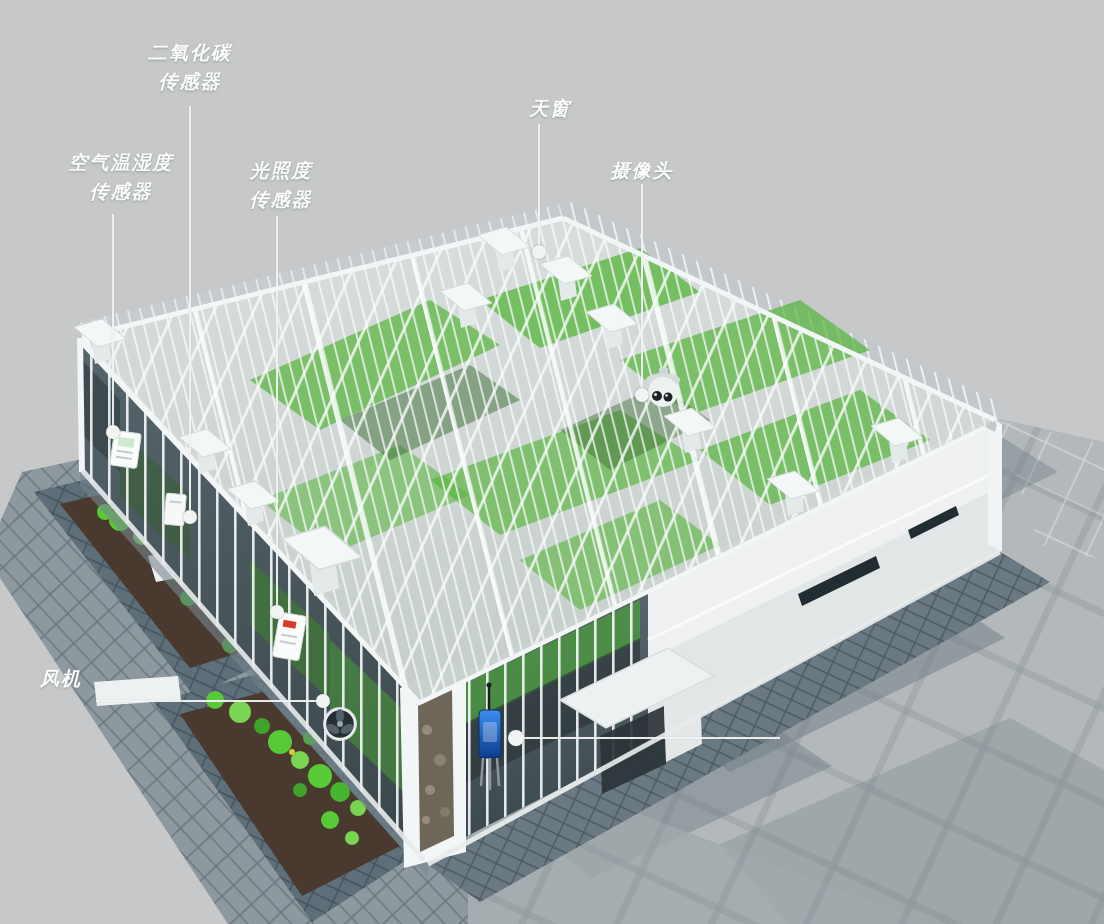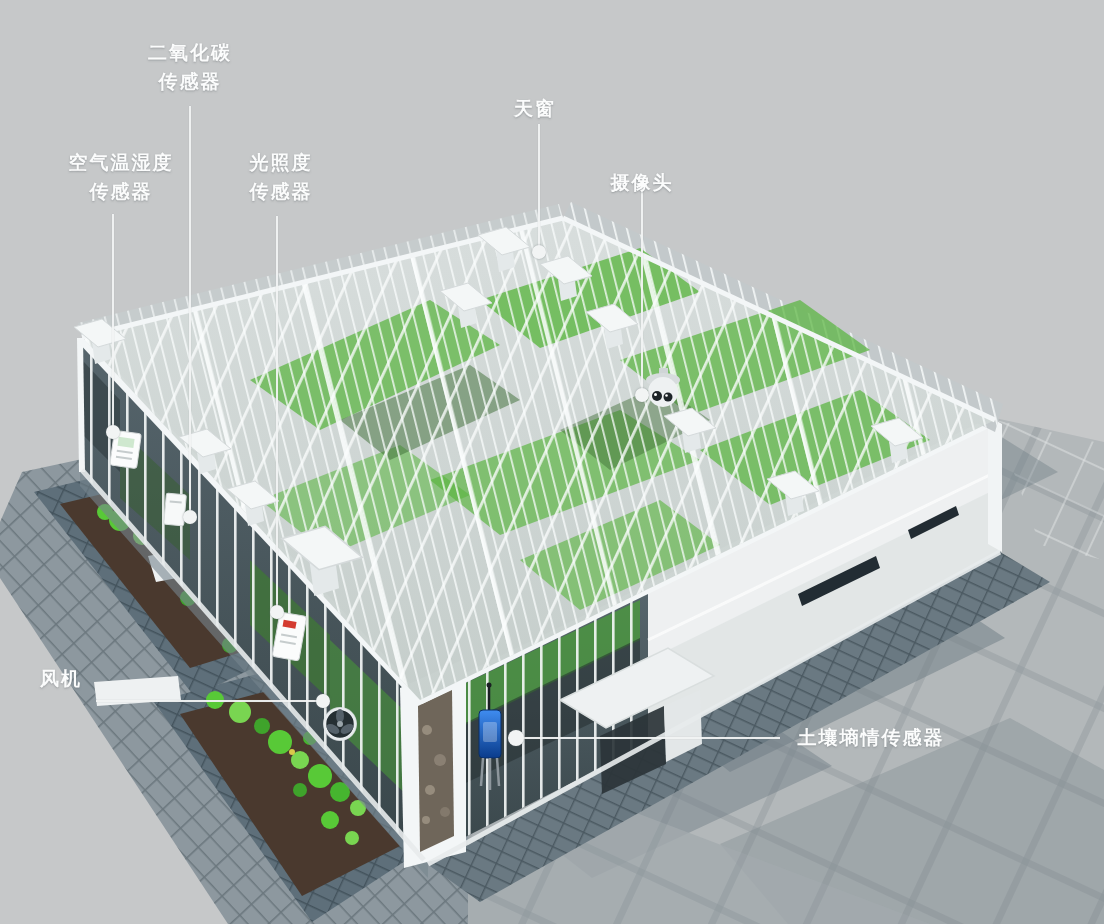--- a/index.html
+++ b/index.html
@@ -1,17 +1,17 @@
 <!DOCTYPE html>
 <html style="--bg: #c6c8c9; --white: #f3f6f7; --green: #56b43a; --leaf: #58c937; --leaf2: #79d551; --soil: #4a392e; --stone: #5e6f7a; --plaza: #b3b8ba; --walk: #8d989f; --glass: #47555b; --blue: #1d6ad1; --shadowtile: #6a7982; --callouttext: #fbfcfc; --line: #f2f4f4;"><head>
 <meta charset="utf-8">
 <style>
   html,body{margin:0;padding:0;background:#c6c8c9;}
   .stage{position:relative;width:1104px;height:924px;background:var(--bg,#c6c8c9);
-         font-family:"DejaVu Sans",sans-serif;overflow:hidden;}
+         font-family:"DejaVu Sans",sans-serif;overflow:hidden;font-style:italic;}
   .stage svg{position:absolute;left:0;top:0;}
   .callout{position:absolute;transform:translateX(-50%);text-align:center;
            color:var(--callouttext,#fbfcfc);font-size:19px;font-weight:bold;
            letter-spacing:2px;line-height:1.55;white-space:nowrap;
            text-shadow:0 1px 2px rgba(108,114,117,.5);}
   .lead{position:absolute;background:var(--line,#f2f4f4);opacity:.95;
         box-shadow:0 0 1px rgba(120,126,130,.5);}
   .lead.v{width:2px;} .lead.h{height:2px;}
   .dot{position:absolute;width:14px;height:14px;border-radius:50%;
        background:var(--line,#f2f4f4);transform:translate(-50%,-50%);
@@ -297,30 +297,27 @@
   <div class="dot" style="left:516px;top:738px;width:16px;height:16px"></div>
 
   <div class="callout" style="left:190px;top:38px">
     <div>二氧化碳</div>
     <div>传感器</div>
   </div>
   <div class="callout" style="left:121px;top:148px">
     <div>空气温湿度</div>
     <div>传感器</div>
   </div>
-  <div class="callout" style="left:281px;top:148px">
+  <div class="callout" style="left:281px;top:156px">
     <div>光照度</div>
     <div>传感器</div>
   </div>
-  <div class="callout" style="left:535px;top:94px">
+  <div class="callout" style="left:550px;top:94px">
     <div>天窗</div>
   </div>
-  <div class="callout" style="left:642px;top:168px">
+  <div class="callout" style="left:642px;top:156px">
     <div>摄像头</div>
   </div>
   <div class="callout" style="left:61px;top:664px">
     <div>风机</div>
   </div>
-  <div class="callout" style="left:871px;top:723px">
-    <div>土壤墒情传感器</div>
-  </div>
 
 </div>
 
 </body></html>

